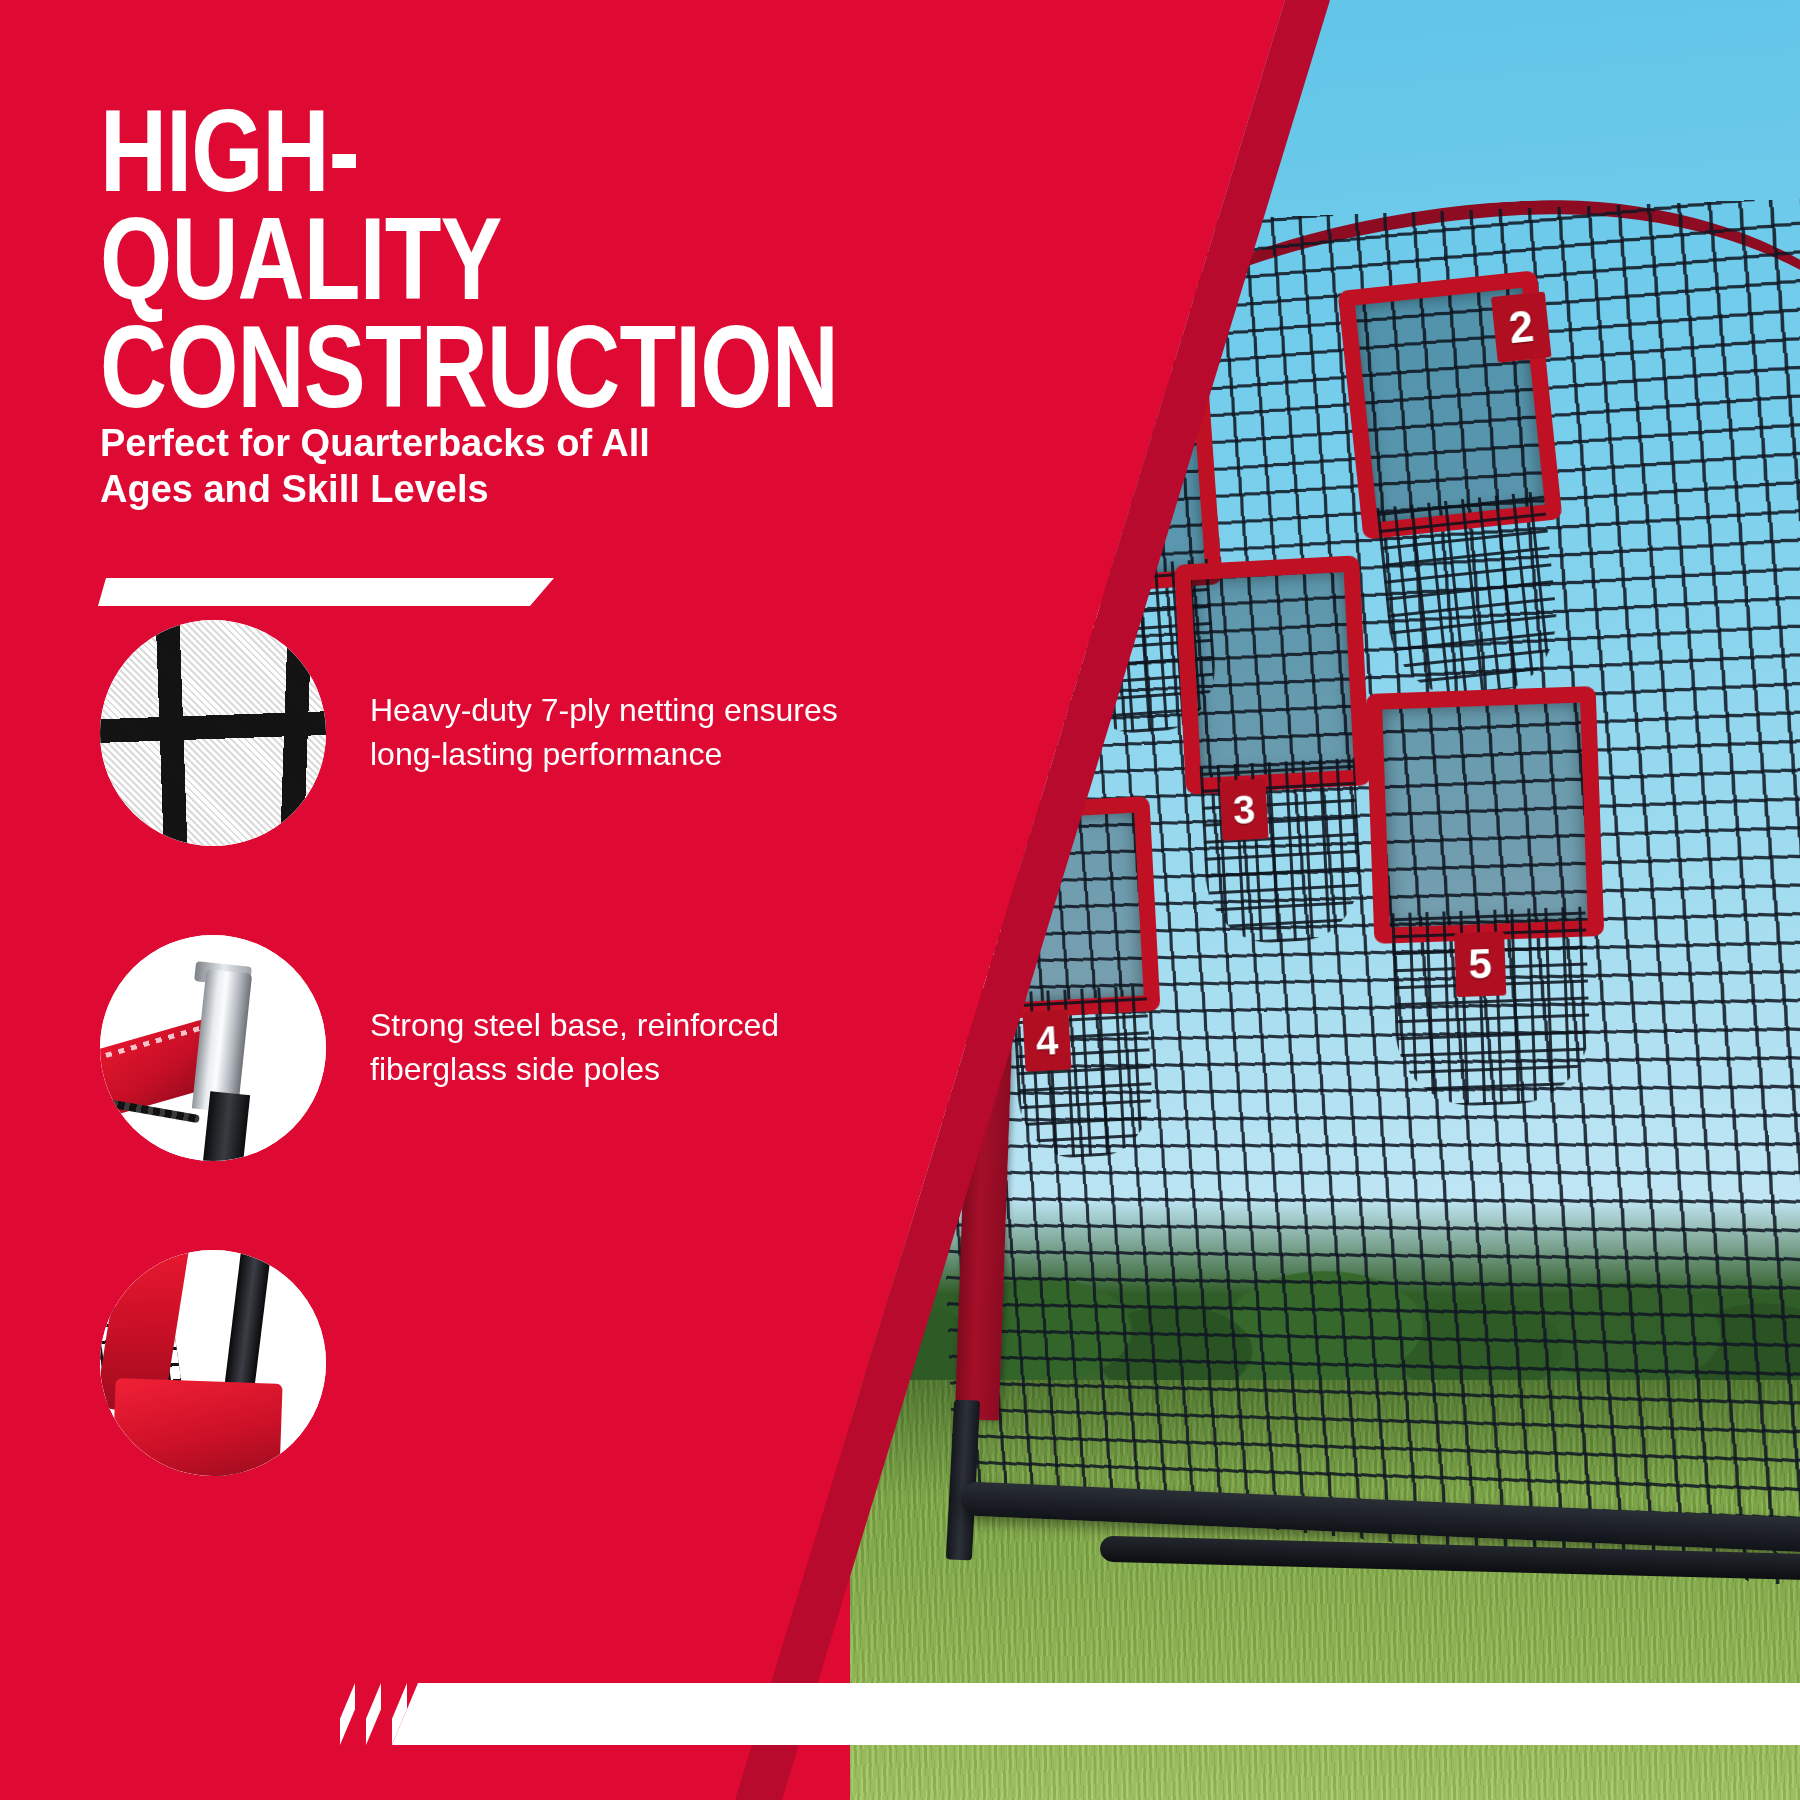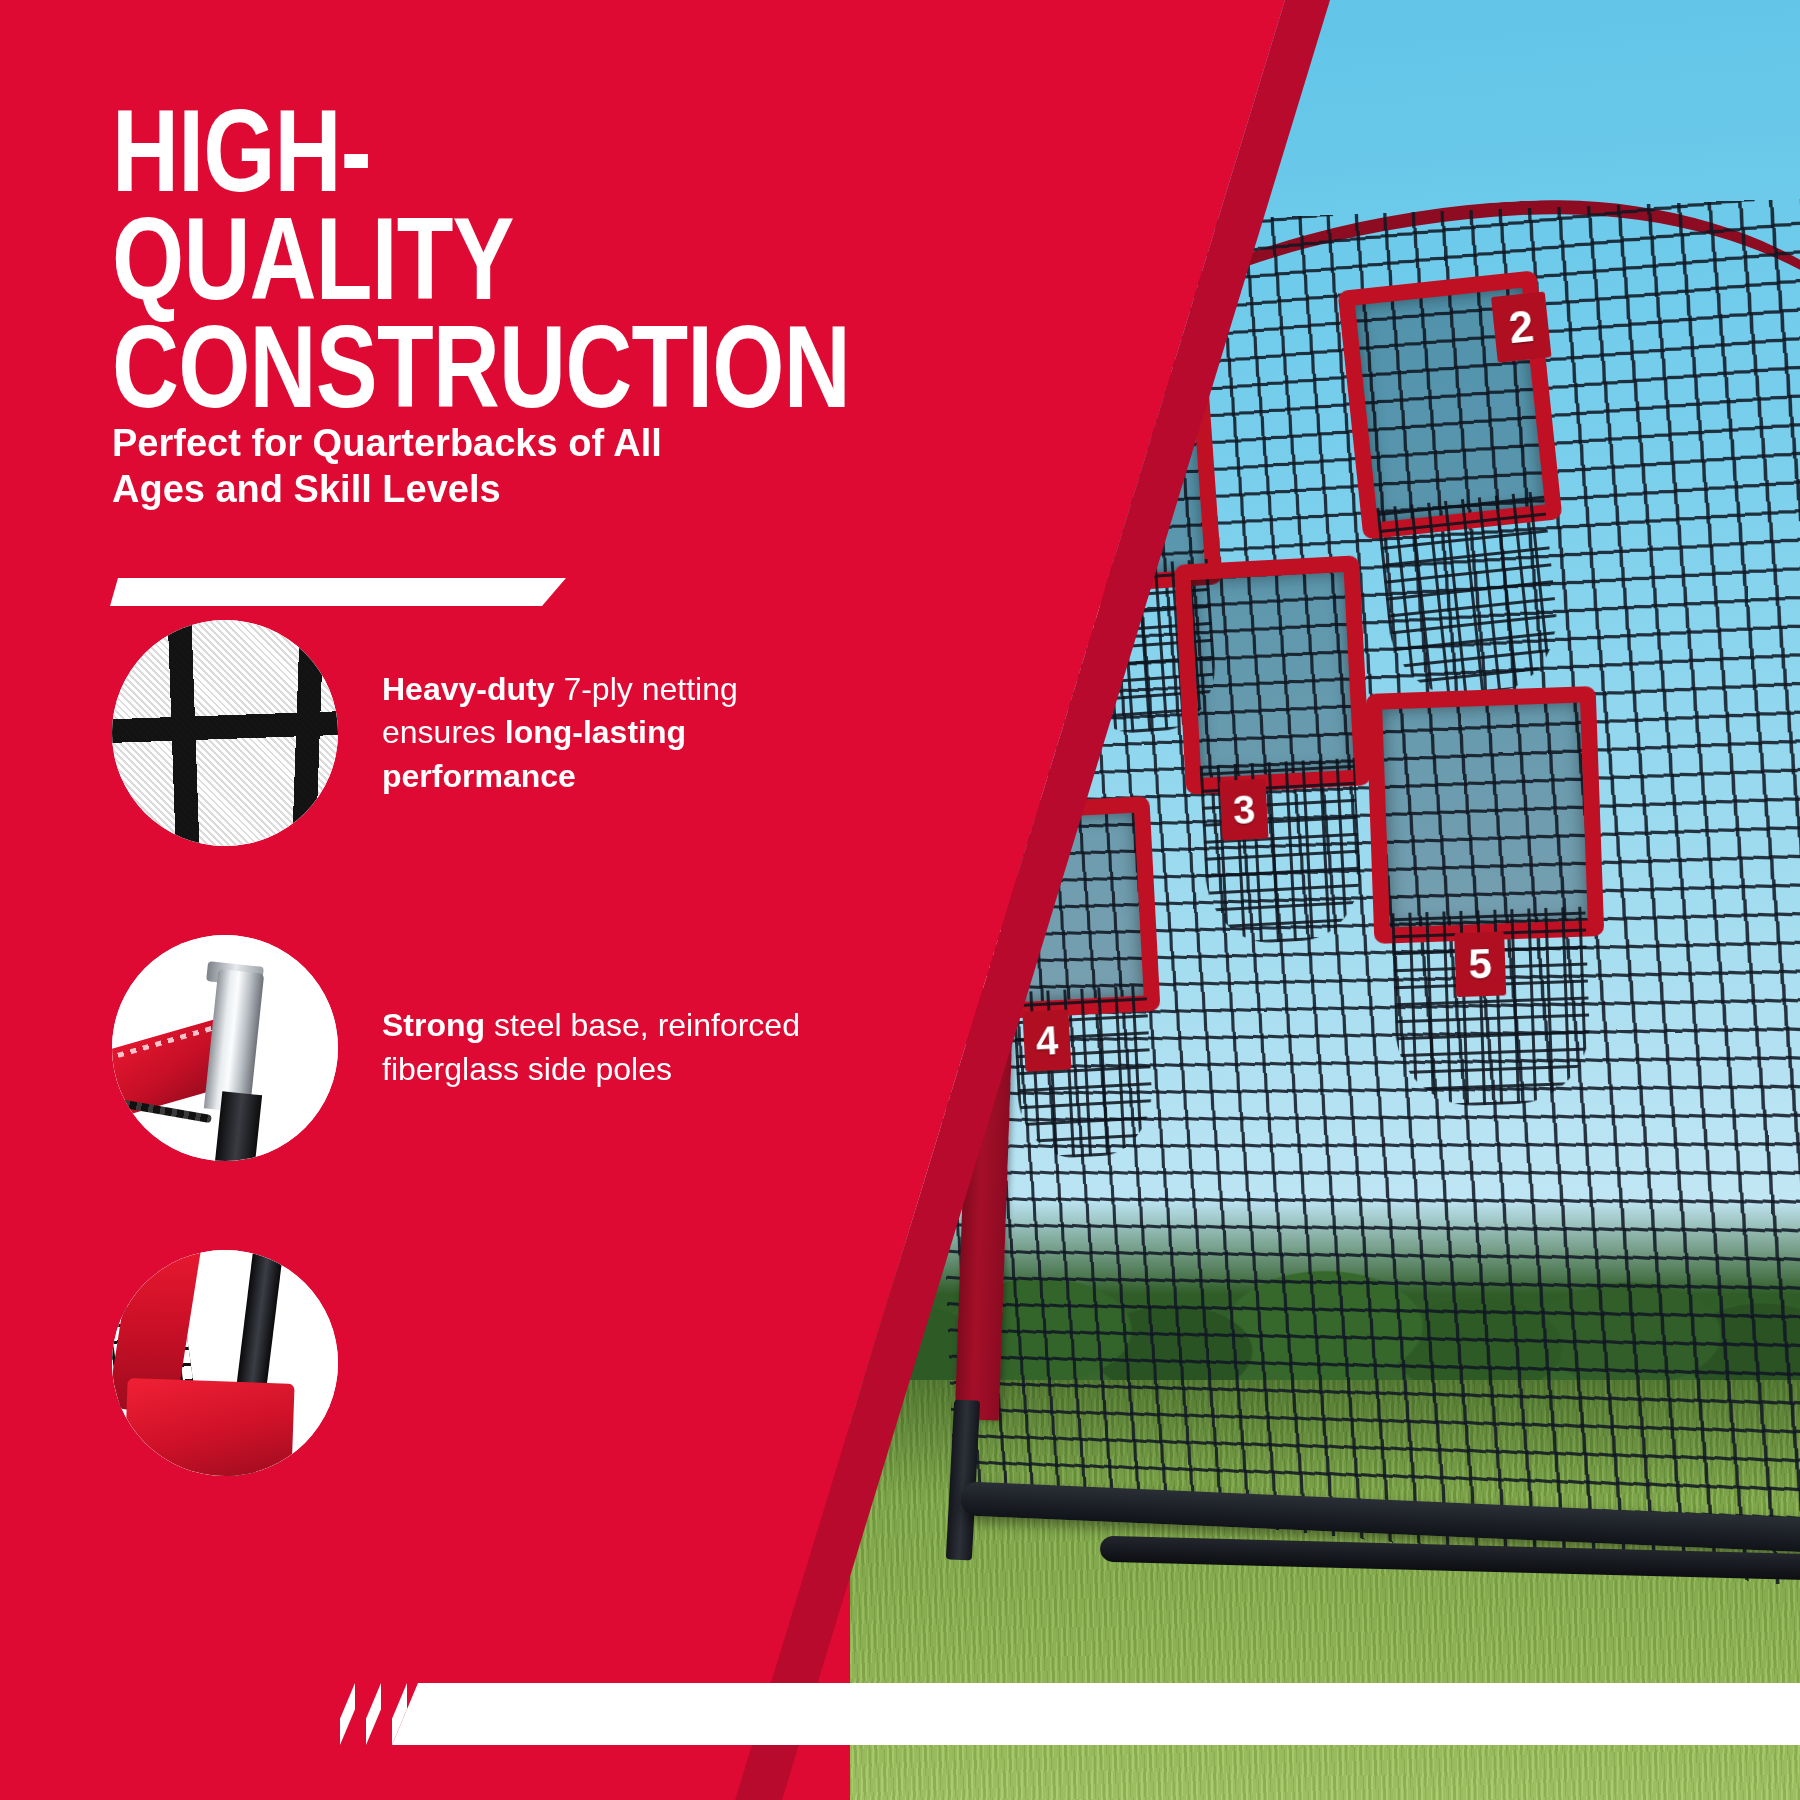--- a/index.html
+++ b/index.html
@@ -201,21 +201,21 @@
     position: absolute;
     inset: 0;
     background: #B80A2C;
     -webkit-clip-path: polygon(1285px 0, 1330px 0, 782px 1800px, 735px 1800px);
             clip-path: polygon(1285px 0, 1330px 0, 782px 1800px, 735px 1800px);
   }
 
   
   .content {
     position: absolute;
-    left: 12px; top: 0;
+    left: 0; top: 0;
     width: 900px;
     height: 1736px;
   }
   .headline {
     position: absolute;
     left: 100px;
     top: 98px;
     width: 740px;
     color: #ffffff;
     font-size: 116px;
@@ -265,21 +265,21 @@
     background: #ffffff;
     position: relative;
   }
   .feature-text {
     color: #ffffff;
     font-size: 32px;
     line-height: 1.36;
     font-weight: normal;
     max-width: 470px;
   }
-  .feature-text b { font-weight: bold; }
+  .feature-text b { font-weight: normal; }
 
   
   .thumb-net {
     position: absolute;
     inset: -30px;
     background:
       linear-gradient(88deg, transparent 0 32%, #141414 32% 40%, transparent 40% 100%),
       linear-gradient(178deg, transparent 0 44%, #141414 44% 52%, transparent 52% 100%),
       linear-gradient(92deg, transparent 0 74%, #141414 74% 82%, transparent 82% 100%),
       #ffffff;

